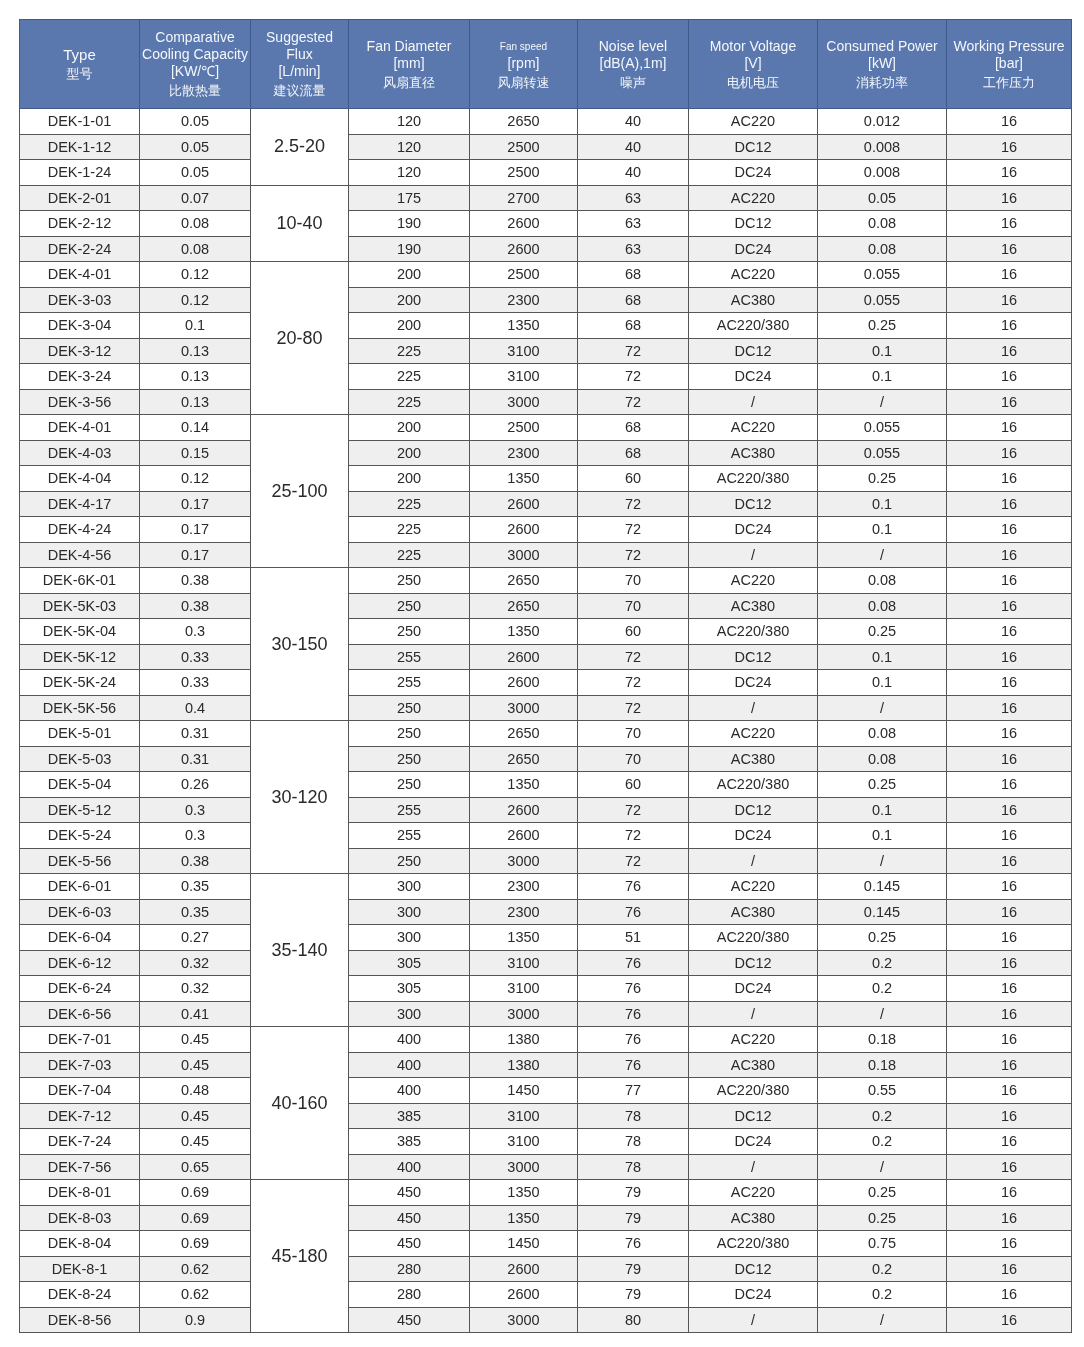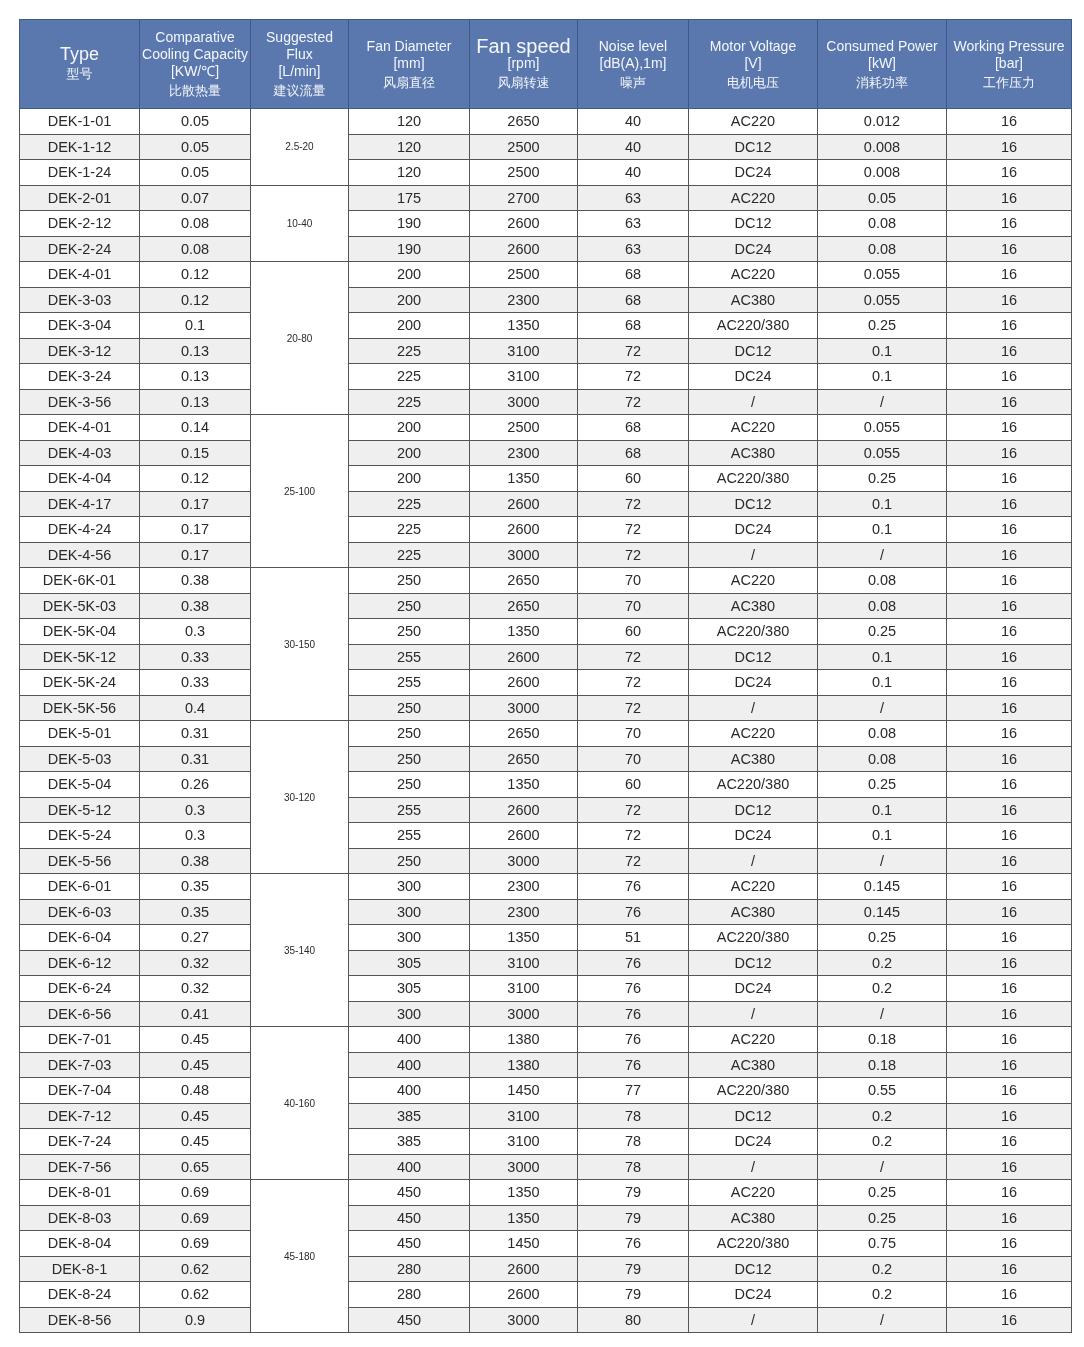--- a/index.html
+++ b/index.html
@@ -1,27 +1,27 @@
 <!DOCTYPE html>
 <html><head>
 <meta charset="utf-8">
 <style>
   html, body { margin: 0; padding: 0; background: #ffffff; }
   body { width: 1084px; height: 1347px; position: relative; font-family: "Liberation Sans", sans-serif; color: #222; }
   .wrap { position: absolute; left: 19px; top: 19px; width: 1052px; }
   table { border-collapse: collapse; table-layout: fixed; width: 1052px; }
   th { background: #5a78ad; color: #f4f7fc; font-weight: normal; border: 1px solid #3f5a8a; padding: 0 2px; height: 88px; vertical-align: middle; text-align: center; line-height: 17px; }
   th .en { display: block; font-size: 14px; }
-  th .en.big { font-size: 20px; }
+  th .en.big { font-size: 10px; }
   th .cn { display: block; font-size: 13px; margin-top: 2px; }
-  th.type-col .en { font-size: 18px; }
+  th.type-col .en { font-size: 15px; }
   td { border: 1px solid #555; height: 24.5px; padding: 0; text-align: center; font-size: 14.5px; color: #2a2a2a; }
   tr.odd td { background: #ffffff; }
   tr.even td { background: #efefef; }
-  td.flux { background: #ffffff !important; font-size: 10px; }
+  td.flux { background: #ffffff !important; font-size: 18px; }
   col.c1 { width: 120px; } col.c2 { width: 111px; } col.c3 { width: 98px; }
   col.c4 { width: 121px; } col.c5 { width: 108px; } col.c6 { width: 111px; }
   col.c7 { width: 129px; } col.c8 { width: 129px; } col.c9 { width: 125px; }
 </style>
 </head>
 <body>
 
 <div class="wrap">
   <table>
     <colgroup>

